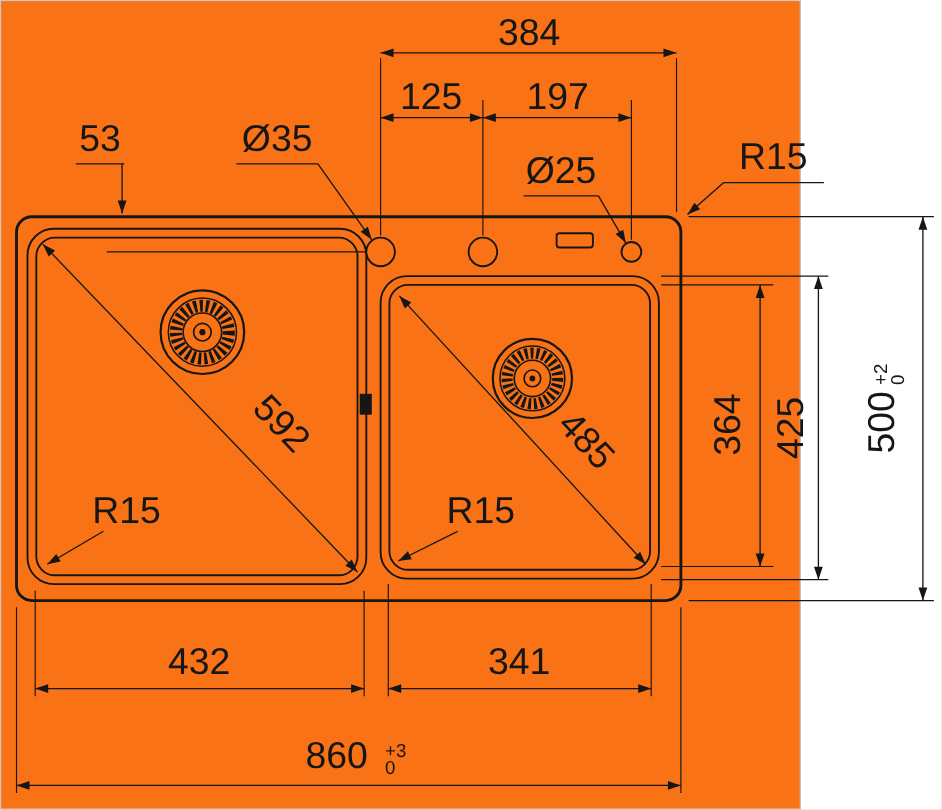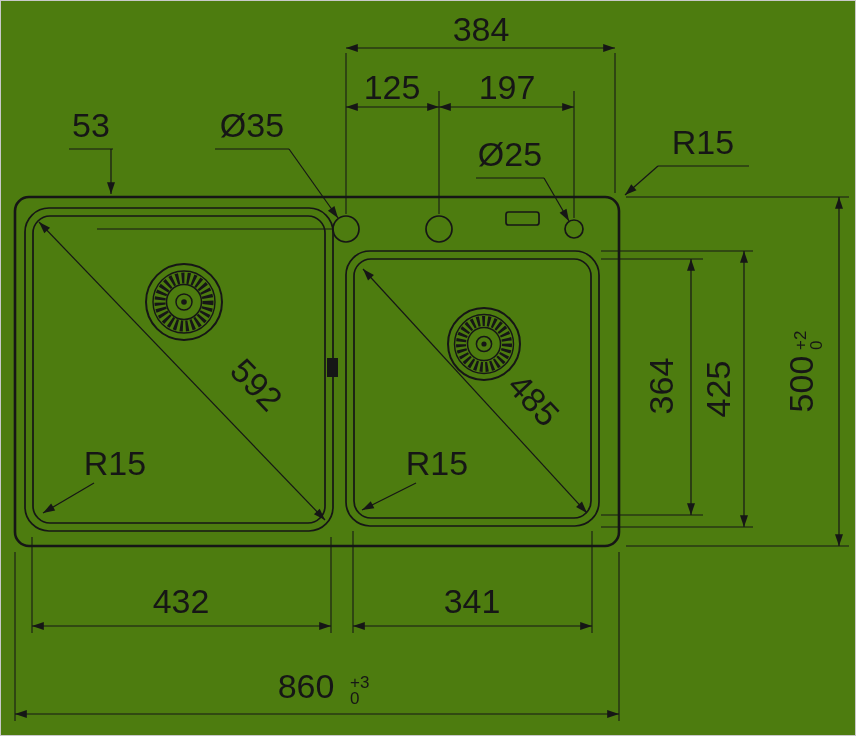--- a/index.html
+++ b/index.html
@@ -1,16 +1,16 @@
 <!DOCTYPE html>
 <html><head>
 <meta charset="utf-8">
 <style>
   html,body{margin:0;padding:0;background:#ffffff;}
-  .canvas{width:856px;height:736px;box-sizing:border-box;border:1px solid #c9c9c9;background:#4d7c0f;}
+  .canvas{width:728px;height:736px;box-sizing:border-box;border:1px solid #c9c9c9;background:#f97316;}
   svg{display:block;}
   .obj{fill:none;stroke:#161616;stroke-width:2.6;stroke-linejoin:round;}
   .obj2{fill:none;stroke:#161616;stroke-width:1.7;}
   .thin{fill:none;stroke:#161616;stroke-width:1.05;}
   .dim{fill:none;stroke:#161616;stroke-width:1.2;marker-start:url(#arr);marker-end:url(#arr);}
   .lead{fill:none;stroke:#161616;stroke-width:1.2;marker-end:url(#arr);}
   text{fill:#161616;font-family:"Liberation Sans","DejaVu Sans",sans-serif;}
   .t{font-size:34px;text-anchor:middle;}
   .tol{font-size:17px;text-anchor:start;}
 </style>

